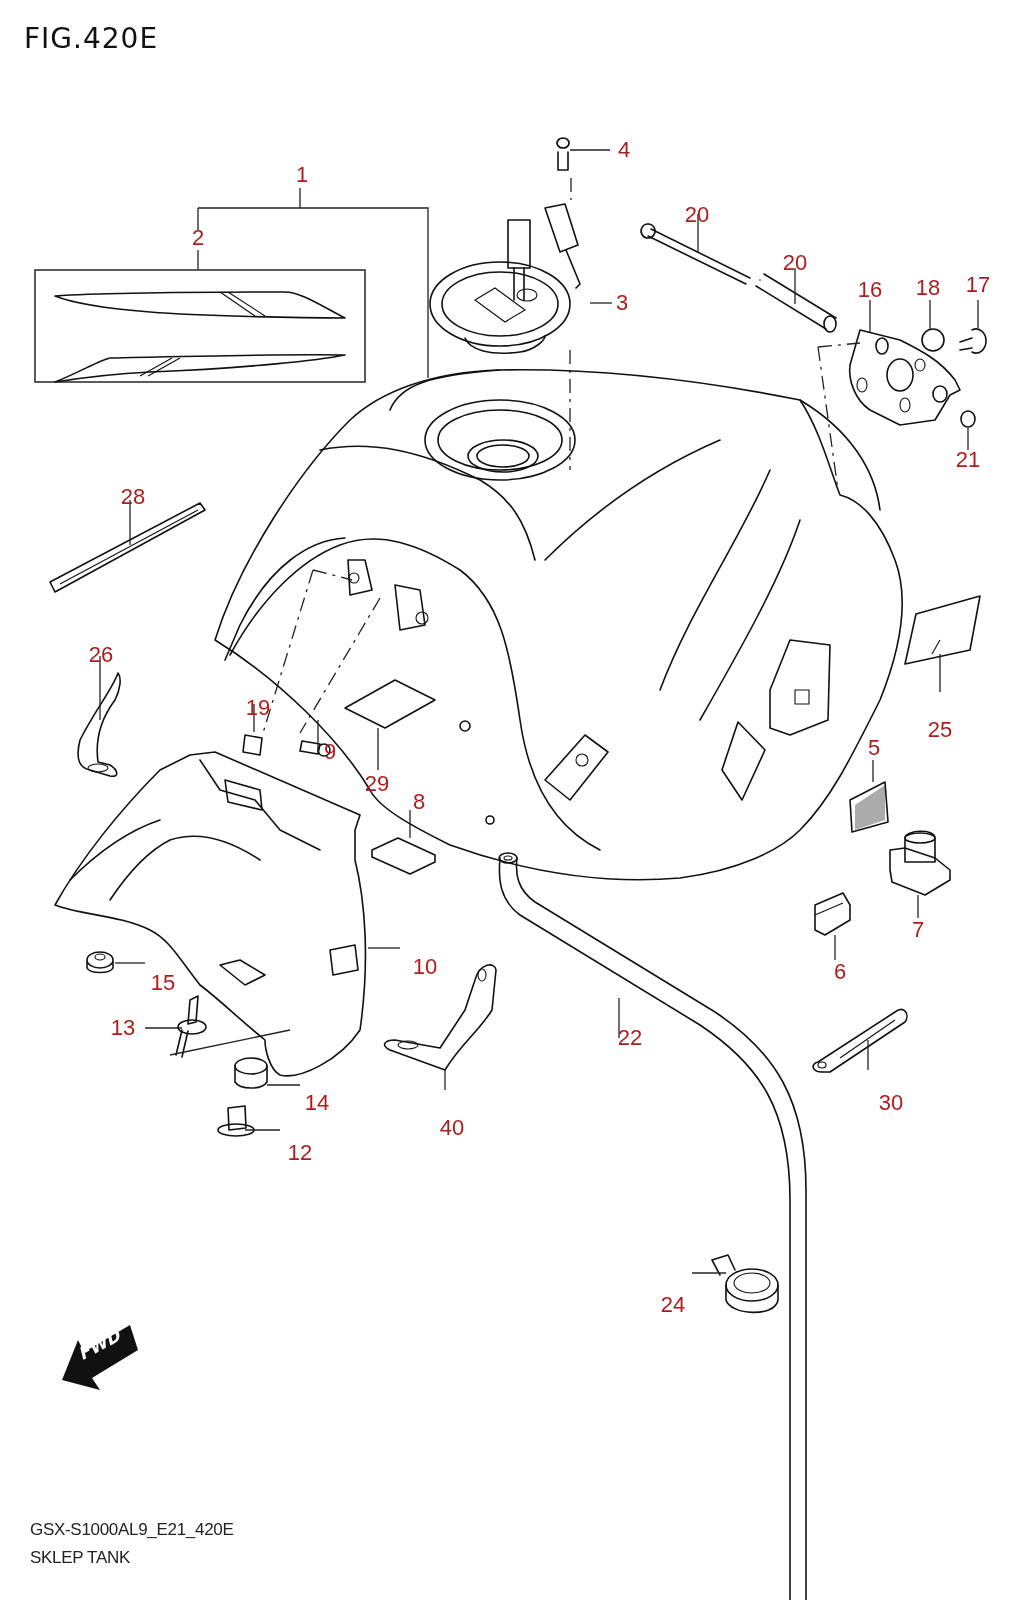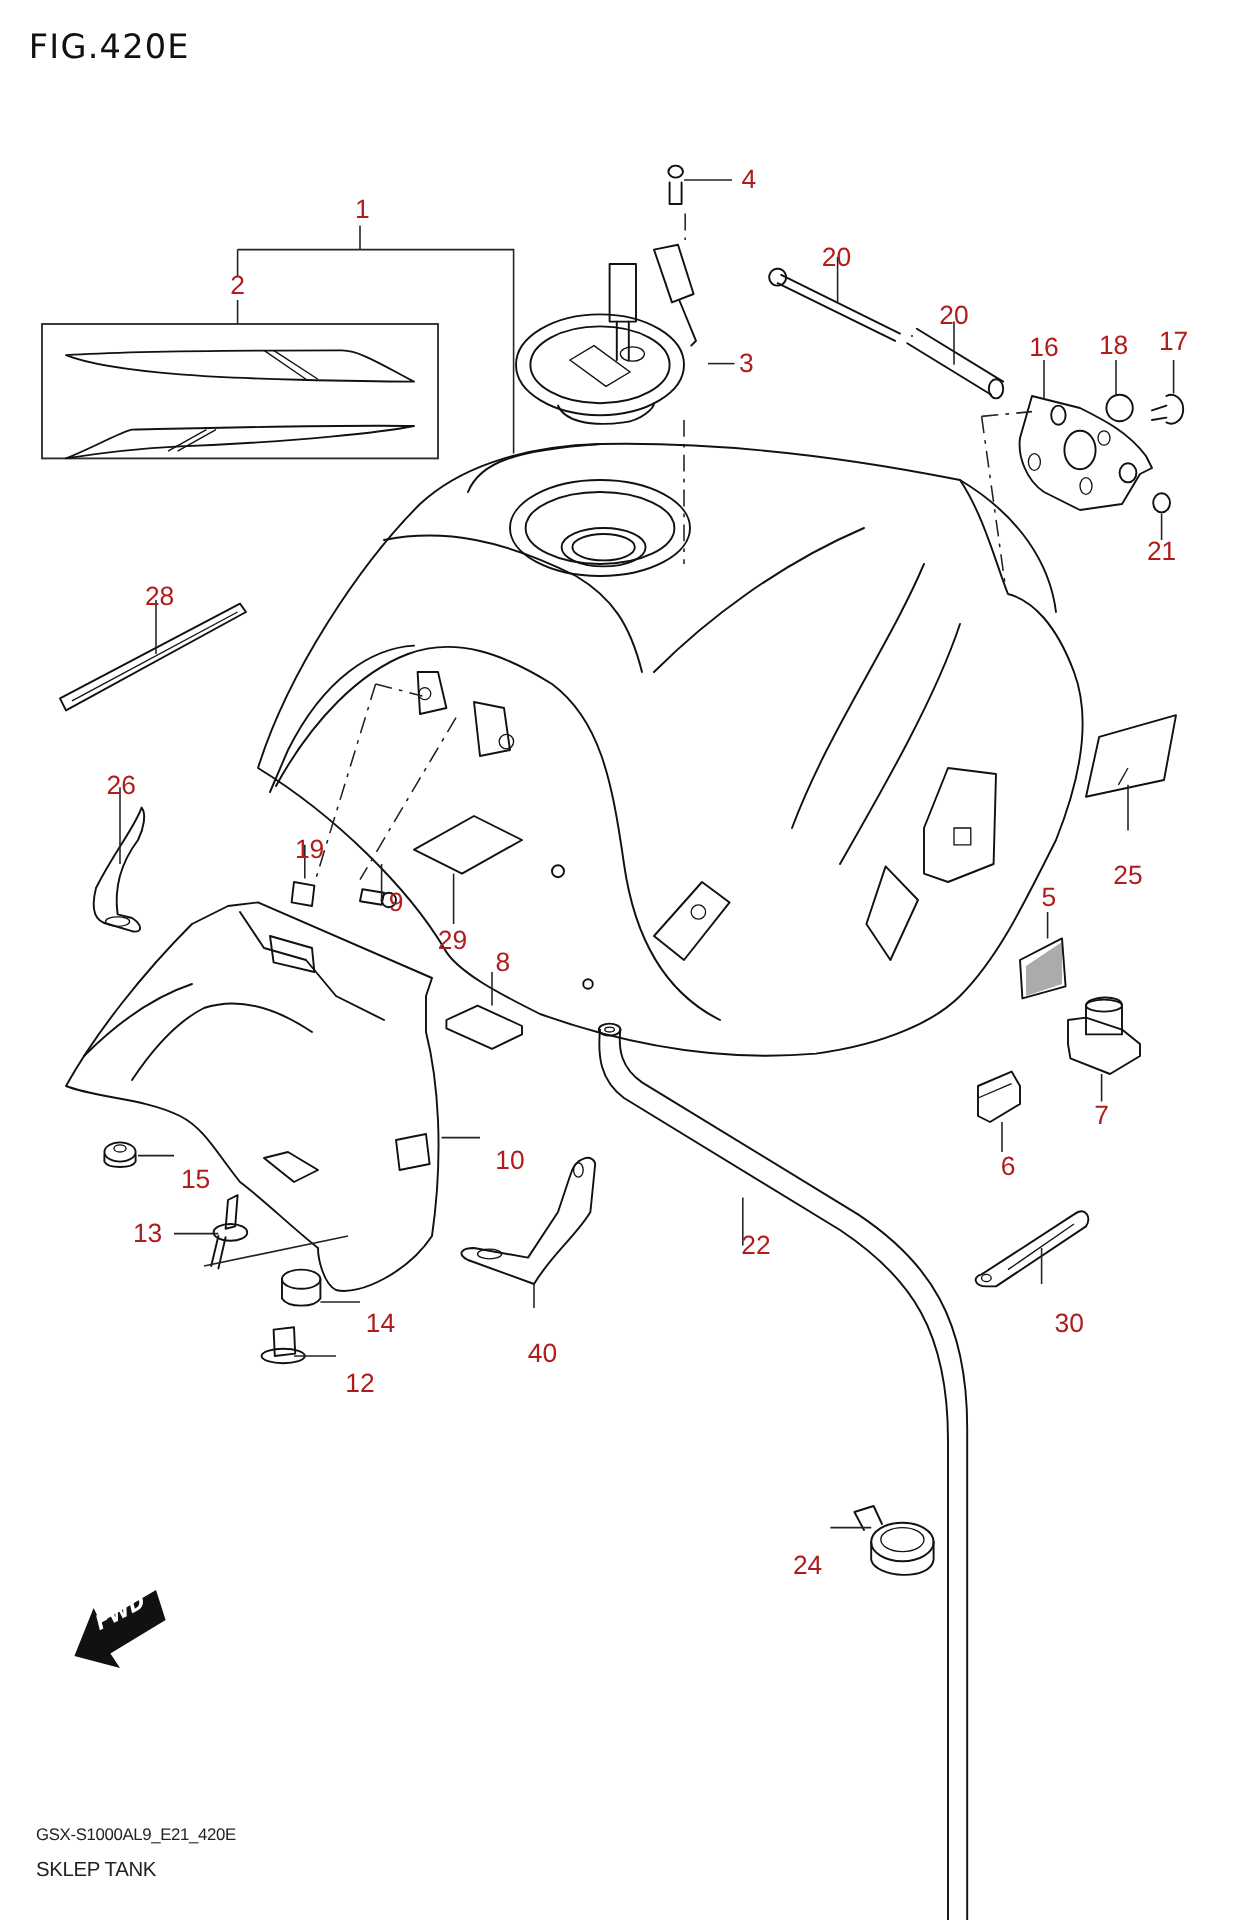--- a/index.html
+++ b/index.html
@@ -3,21 +3,21 @@
 <meta charset="utf-8">
 <style>
   html, body { margin: 0; padding: 0; background: #ffffff; }
   body { width: 1028px; height: 1600px; position: relative; overflow: hidden;
          font-family: "DejaVu Sans", sans-serif; }
   #fig-title { position: absolute; left: 24px; top: 22px; font-size: 28px; font-weight: normal;
                color: #111; letter-spacing: 1px; font-family: "DejaVu Sans", sans-serif; }
   #diagram { position: absolute; left: 0; top: 0; width: 1028px; height: 1600px; }
   .callout { position: absolute; color: #b01c1c; font-size: 22px; line-height: 22px;
              font-family: "Liberation Sans", sans-serif; transform: translate(-50%, -50%); white-space: nowrap; }
-  #footer-code { position: absolute; left: 30px; top: 1520px; font-size: 14px; color: #222;
+  #footer-code { position: absolute; left: 30px; top: 1520px; font-size: 17px; color: #222;
                  font-family: "Liberation Sans", sans-serif; letter-spacing: -0.3px; }
   #footer-name { position: absolute; left: 30px; top: 1548px; font-size: 17px; color: #222;
                  font-family: "Liberation Sans", sans-serif; letter-spacing: -0.3px; }
   #watermark { position: absolute; left: 310px; top: 758px; pointer-events: none; }
   #wm-main { font-family: "DejaVu Sans", sans-serif; font-size: 40px; font-weight: bold; font-style: italic;
              letter-spacing: 4px; }
   #wm-a { color: rgba(170,170,170,0.45); }
   #wm-b { color: rgba(235,90,90,0.45); }
   #wm-c { color: rgba(170,170,170,0.45); }
   #wm-sub { font-family: "DejaVu Sans Mono", monospace; font-size: 13px; font-style: italic; font-weight: bold;

